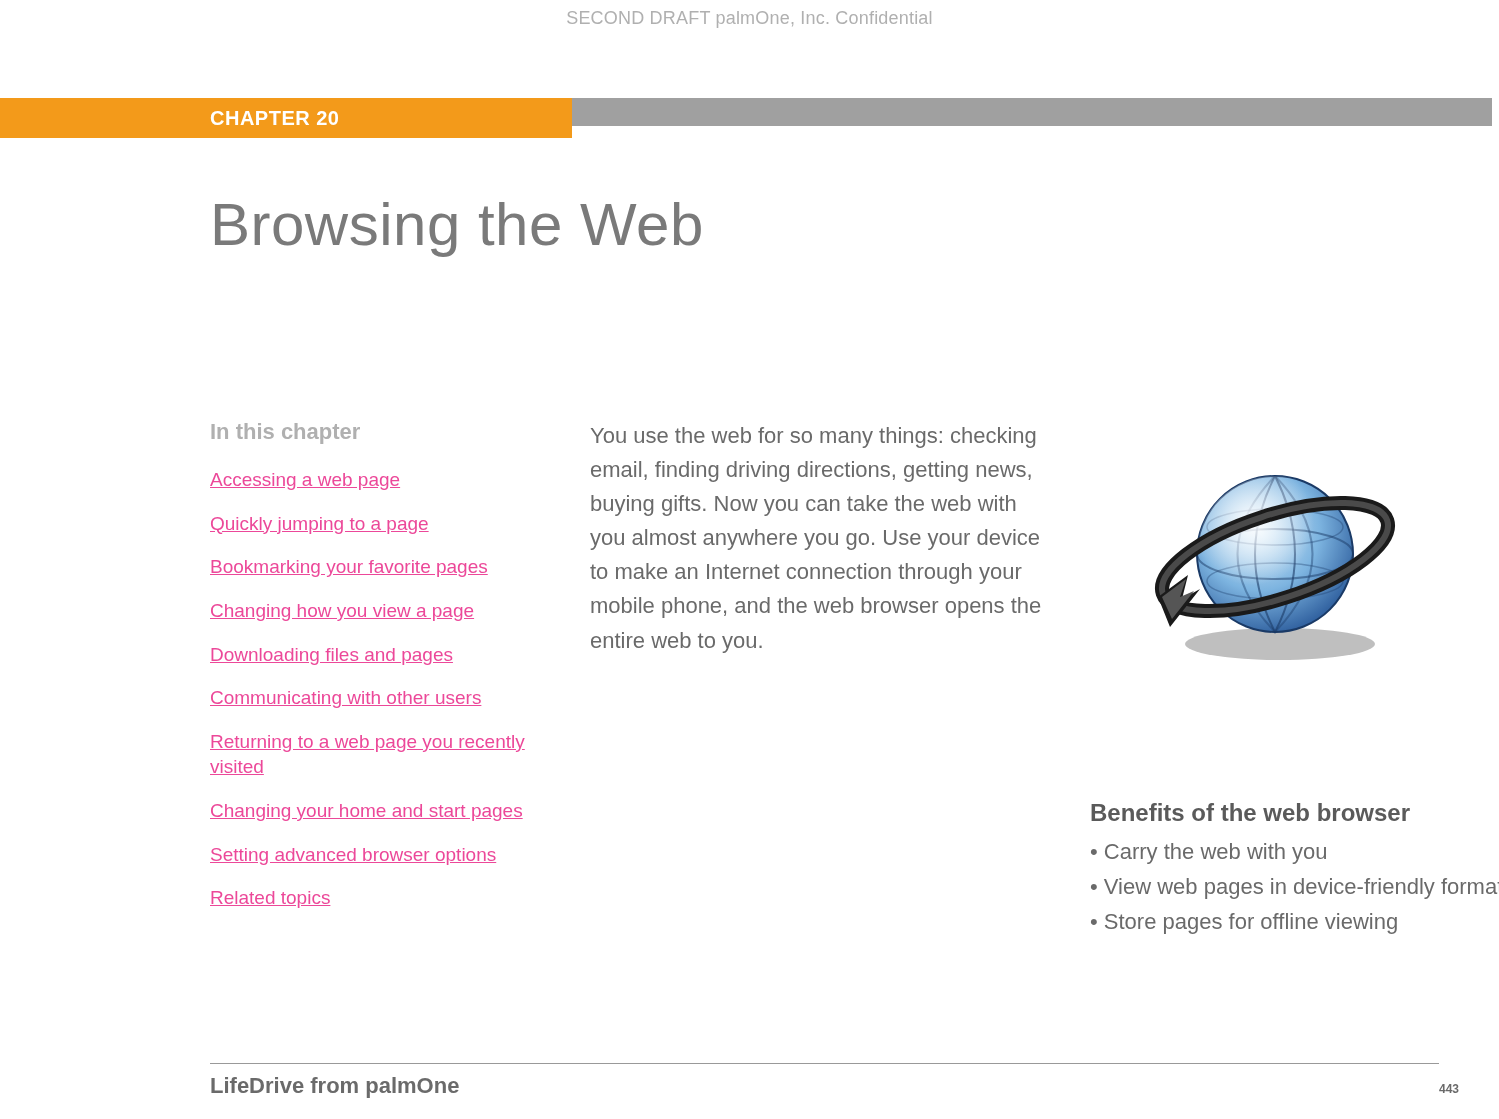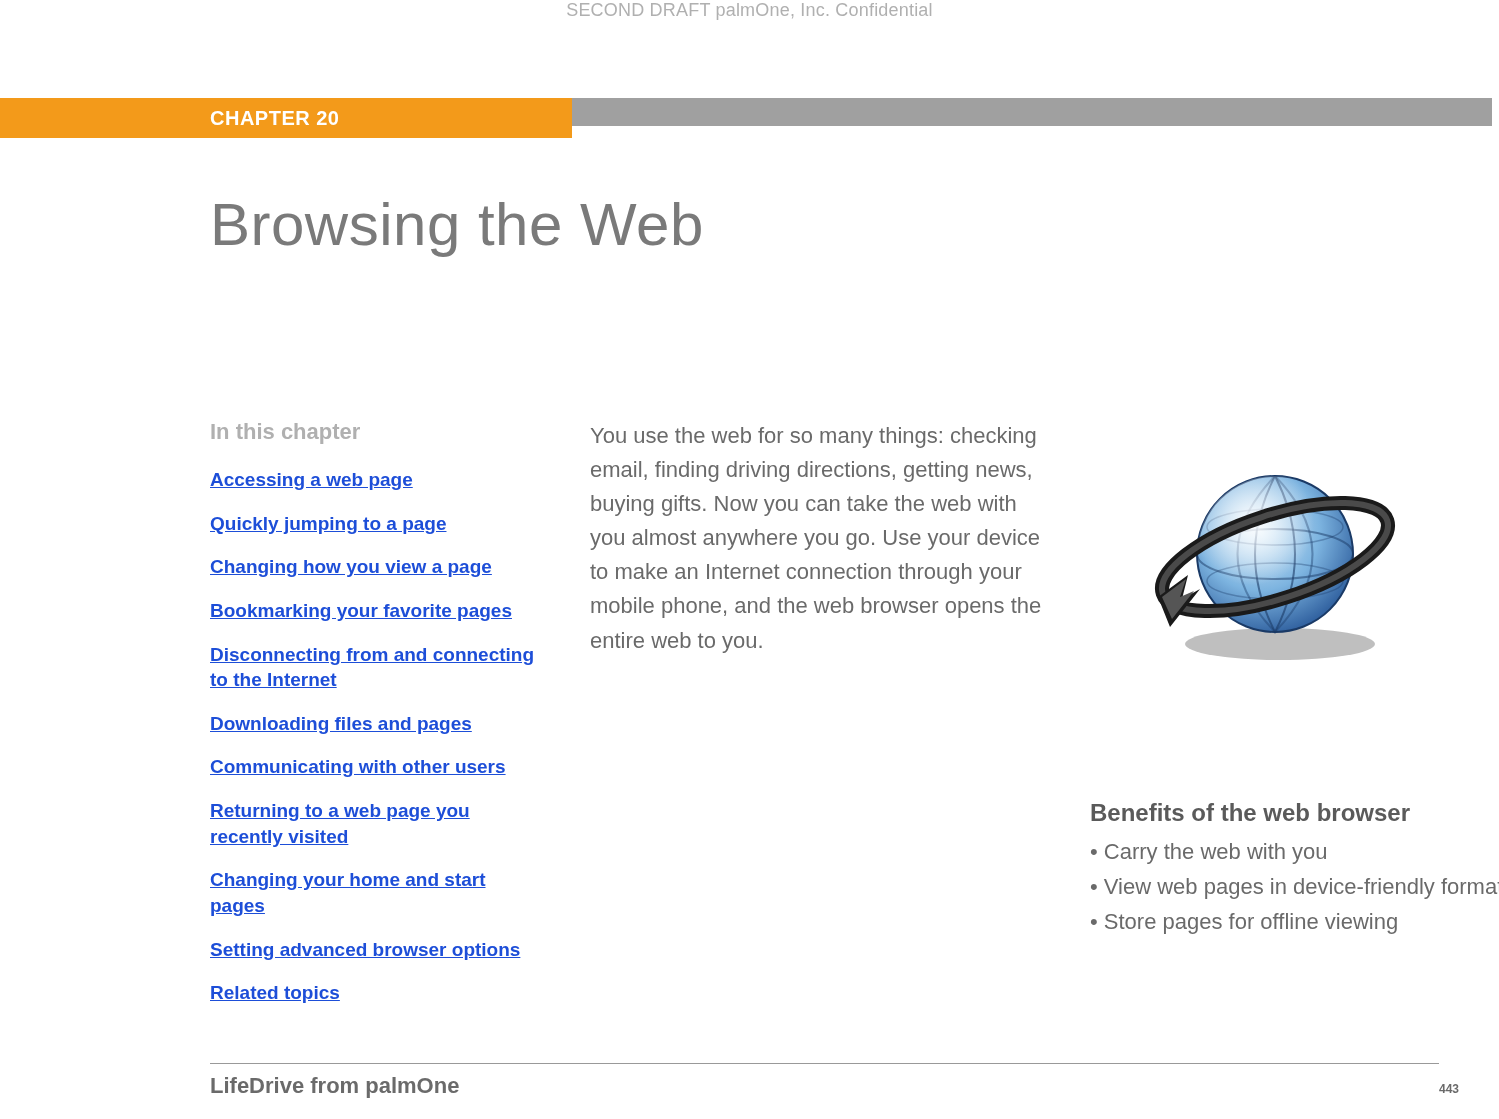--- a/index.html
+++ b/index.html
@@ -8,21 +8,21 @@
       background: #fff;
       width: 1499px;
       height: 1119px;
       position: relative;
       overflow: hidden;
     }
     .confidential-header {
       text-align: center;
       color: #b0b0b0;
       font-size: 18px;
-      padding-top: 0;
+      padding-top: 8px;
       letter-spacing: 0.2px;
     }
     .chapter-bar {
       position: absolute;
       top: 98px;
       left: 0;
       right: 7px;
       height: 28px;
       background: #a0a0a0;
     }
@@ -67,23 +67,23 @@
       width: 330px;
     }
     .in-this-chapter {
       color: #b0b0b0;
       font-weight: bold;
       font-size: 22px;
       margin-bottom: 22px;
     }
     .toc-link {
       display: block;
-      color: #1d4ed8;
+      color: #ec4899;
       text-decoration: underline;
-      font-weight: bold;
+      font-weight: normal;
       font-size: 19px;
       margin-bottom: 18px;
       line-height: 1.35;
       cursor: pointer;
     }
     .main-col {
       position: absolute;
       left: 380px;
       top: 0;
       width: 460px;
@@ -167,23 +167,22 @@
 </div>
 
 <h1 class="page-title">Browsing the Web</h1>
 
 <div class="content-wrap">
 
   <aside class="sidebar">
     <div class="in-this-chapter">In this chapter</div>
     <a class="toc-link">Accessing a web page</a>
     <a class="toc-link">Quickly jumping to a page</a>
+    <a class="toc-link">Bookmarking your favorite pages</a>
     <a class="toc-link">Changing how you view a page</a>
-    <a class="toc-link">Bookmarking your favorite pages</a>
-    <a class="toc-link">Disconnecting from and connecting to the Internet</a>
     <a class="toc-link">Downloading files and pages</a>
     <a class="toc-link">Communicating with other users</a>
     <a class="toc-link">Returning to a web page you recently visited</a>
     <a class="toc-link">Changing your home and start pages</a>
     <a class="toc-link">Setting advanced browser options</a>
     <a class="toc-link">Related topics</a>
   </aside>
 
   <div class="main-col">
     <p class="intro-text">You use the web for so many things: checking email, finding driving directions, getting news, buying gifts. Now you can take the web with you almost anywhere you go. Use your device to make an Internet connection through your mobile phone, and the web browser opens the entire web to you.</p>

